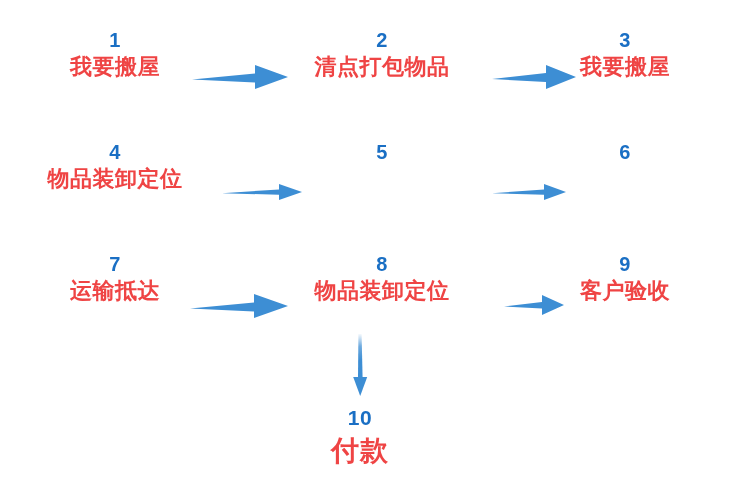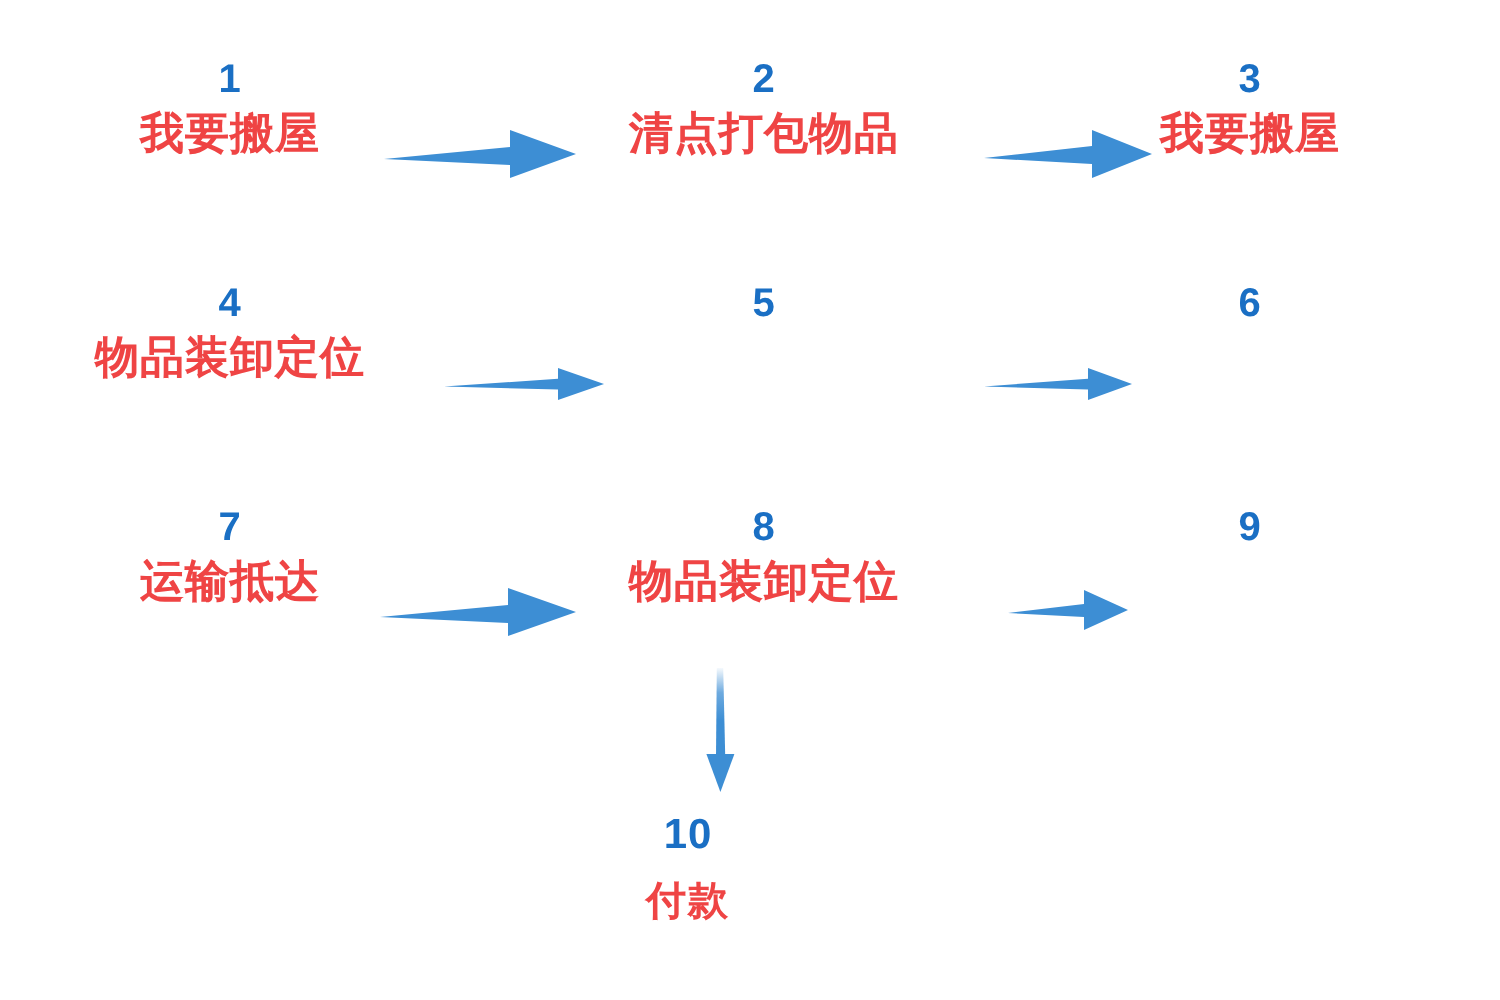--- a/index.html
+++ b/index.html
@@ -43,21 +43,21 @@
     color: #ef4444;
     letter-spacing: 0.5px;
   }
 
   
   .step.final .step-number {
     font-size: 21px;
     line-height: 26px;
   }
   .step.final .step-label {
-    font-size: 20px;
+    font-size: 28px;
     line-height: 40px;
     letter-spacing: 1px;
   }
 
   
   .arrow {
     position: absolute;
   }
   .arrow svg {
     display: block;
@@ -143,35 +143,36 @@
   </div>
 
   <div class="arrow" style="left:504px; top:292px;">
     <svg width="60" height="26" viewBox="0 0 60 26" aria-hidden="true">
       <path d="M0 14.5 L38 10 L38 3 L60 13 L38 23 L38 16.5 Z" fill="#3d8ed4"></path>
     </svg>
   </div>
 
   <div class="step row3" style="left:625px; top:252px;">
     <div class="step-number">9</div>
+    <div class="step-label">客户验收</div>
   </div>
 
   <div class="arrow" style="left:345px; top:334px;">
     <svg width="30" height="62" viewBox="0 0 30 62" aria-hidden="true">
       <defs>
         <linearGradient id="shaftFade" x1="0" y1="0" x2="0" y2="1">
           <stop offset="0" stop-color="#3d8ed4" stop-opacity="0.05"></stop>
           <stop offset="0.28" stop-color="#3d8ed4" stop-opacity="0.75"></stop>
           <stop offset="0.6" stop-color="#3d8ed4" stop-opacity="1"></stop>
           <stop offset="1" stop-color="#3d8ed4" stop-opacity="1"></stop>
         </linearGradient>
       </defs>
       <path d="M13.4 0 L16.6 0 L17.6 44 L13.0 44 Z" fill="url(#shaftFade)"></path>
       <path d="M8.2 43 L22.2 43 L15.2 62 Z" fill="#3d8ed4"></path>
     </svg>
   </div>
 
-  <div class="step final" style="left:344px; top:405px;">
+  <div class="step final" style="left:360px; top:405px;">
     <div class="step-number">10</div>
     <div class="step-label">付款</div>
   </div>
 
 </div>
 
 </body></html>

